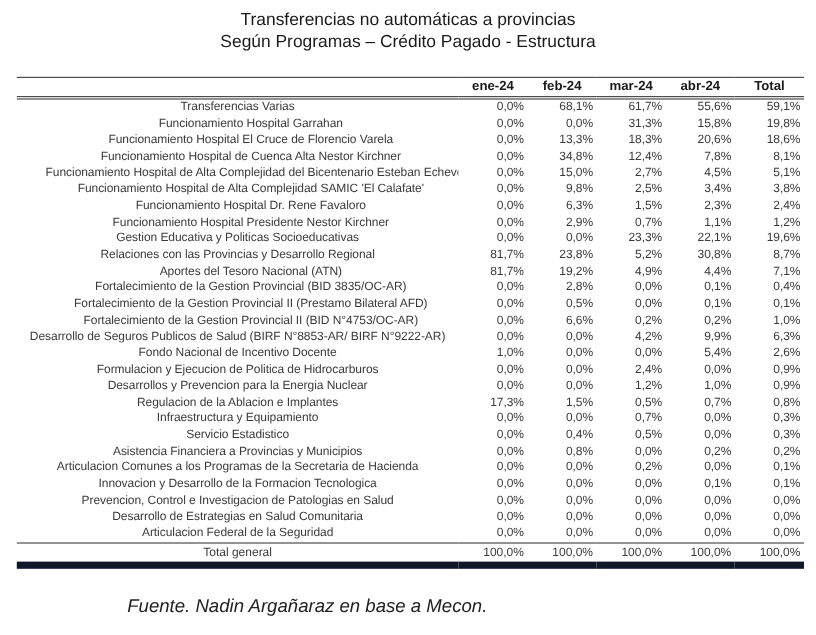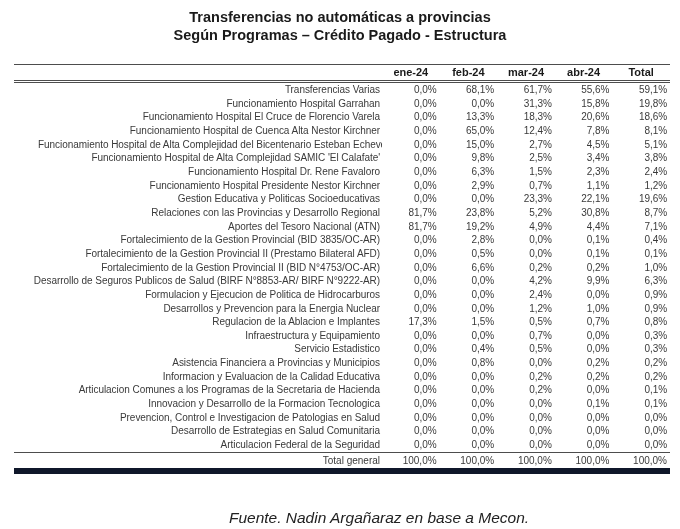--- a/index.html
+++ b/index.html
@@ -6,21 +6,21 @@
   html, body { margin: 0; padding: 0; }
   body {
     width: 680px; height: 529px;
     background: #ffffff;
     font-family: "Liberation Sans", sans-serif;
     color: #333;
     overflow: hidden;
   }
   .title-block { padding-top: 8px; text-align: center; }
   .title-line {
-    font-size: 14.5px; font-weight: bold; line-height: 18px; color: #1a1a1a;
+    font-size: 14.5px; font-weight: normal; line-height: 18px; color: #1a1a1a;
   }
   table.report {
     border-collapse: collapse;
     table-layout: fixed;
     width: 656px;
     margin: 20px 0 0 14px;
   }
   col.c-label { width: 368px; }
   col.c-num { width: 57.6px; }
   thead th {
@@ -29,32 +29,32 @@
     border-top: 1px solid #4d4d4d;
     border-bottom: 3px double #4d4d4d;
     padding: 1px 2px 2px 2px;
     height: 16px;
   }
   tbody td {
     font-size: 10px; line-height: 13.65px; height: 13.65px;
     padding: 0 2px; white-space: nowrap; overflow: hidden;
     color: #3a3a3a; letter-spacing: -0.05px;
   }
-  td.label { text-align: right; padding-left: 2px; }
+  td.label { text-align: center; padding-left: 2px; }
   td.label.indent { padding-left: 24px; }
   td.num { text-align: right; padding-right: 3px; }
   tfoot td {
     font-size: 10px; line-height: 13px;
     border-top: 1px solid #4d4d4d;
     border-bottom: 6px solid #0f172a;
     padding: 1px 2px; color: #3a3a3a; white-space: nowrap;
   }
   .source-line {
-    margin-top: 35px; padding-left: 78px;
-    font-size: 15.5px; font-style: italic; color: #222; text-align: center;
+    margin-top: 23px; padding-left: 106px;
+    font-size: 15.5px; font-style: italic; color: #222;
   }
 </style>
 </head>
 <body>
 
 <div class="title-block">
   <div class="title-line">Transferencias no automáticas a provincias</div>
   <div class="title-line">Según Programas – Crédito Pagado - Estructura</div>
 </div>
 
@@ -98,21 +98,21 @@
         <td class="label indent">Funcionamiento Hospital El Cruce de Florencio Varela</td>
         <td class="num">0,0%</td>
         <td class="num">13,3%</td>
         <td class="num">18,3%</td>
         <td class="num">20,6%</td>
         <td class="num">18,6%</td>
       </tr>
       <tr>
         <td class="label indent">Funcionamiento Hospital de Cuenca Alta Nestor Kirchner</td>
         <td class="num">0,0%</td>
-        <td class="num">65,0%</td>
+        <td class="num">34,8%</td>
         <td class="num">12,4%</td>
         <td class="num">7,8%</td>
         <td class="num">8,1%</td>
       </tr>
       <tr>
         <td class="label indent">Funcionamiento Hospital de Alta Complejidad del Bicentenario Esteban Echeverria</td>
         <td class="num">0,0%</td>
         <td class="num">15,0%</td>
         <td class="num">2,7%</td>
         <td class="num">4,5%</td>
@@ -192,20 +192,28 @@
       </tr>
       <tr>
         <td class="label">Desarrollo de Seguros Publicos de Salud (BIRF N°8853-AR/ BIRF N°9222-AR)</td>
         <td class="num">0,0%</td>
         <td class="num">0,0%</td>
         <td class="num">4,2%</td>
         <td class="num">9,9%</td>
         <td class="num">6,3%</td>
       </tr>
       <tr>
+        <td class="label">Fondo Nacional de Incentivo Docente</td>
+        <td class="num">1,0%</td>
+        <td class="num">0,0%</td>
+        <td class="num">0,0%</td>
+        <td class="num">5,4%</td>
+        <td class="num">2,6%</td>
+      </tr>
+      <tr>
         <td class="label">Formulacion y Ejecucion de Politica de Hidrocarburos</td>
         <td class="num">0,0%</td>
         <td class="num">0,0%</td>
         <td class="num">2,4%</td>
         <td class="num">0,0%</td>
         <td class="num">0,9%</td>
       </tr>
       <tr>
         <td class="label">Desarrollos y Prevencion para la Energia Nuclear</td>
         <td class="num">0,0%</td>
@@ -236,28 +244,20 @@
         <td class="num">0,4%</td>
         <td class="num">0,5%</td>
         <td class="num">0,0%</td>
         <td class="num">0,3%</td>
       </tr>
       <tr>
         <td class="label">Asistencia Financiera a Provincias y Municipios</td>
         <td class="num">0,0%</td>
         <td class="num">0,8%</td>
         <td class="num">0,0%</td>
-        <td class="num">0,2%</td>
-        <td class="num">0,2%</td>
-      </tr>
-      <tr>
-        <td class="label">Informacion y Evaluacion de la Calidad Educativa</td>
-        <td class="num">0,0%</td>
-        <td class="num">0,0%</td>
-        <td class="num">0,2%</td>
         <td class="num">0,2%</td>
         <td class="num">0,2%</td>
       </tr>
       <tr>
         <td class="label">Articulacion Comunes a los Programas de la Secretaria de Hacienda</td>
         <td class="num">0,0%</td>
         <td class="num">0,0%</td>
         <td class="num">0,2%</td>
         <td class="num">0,0%</td>
         <td class="num">0,1%</td>

